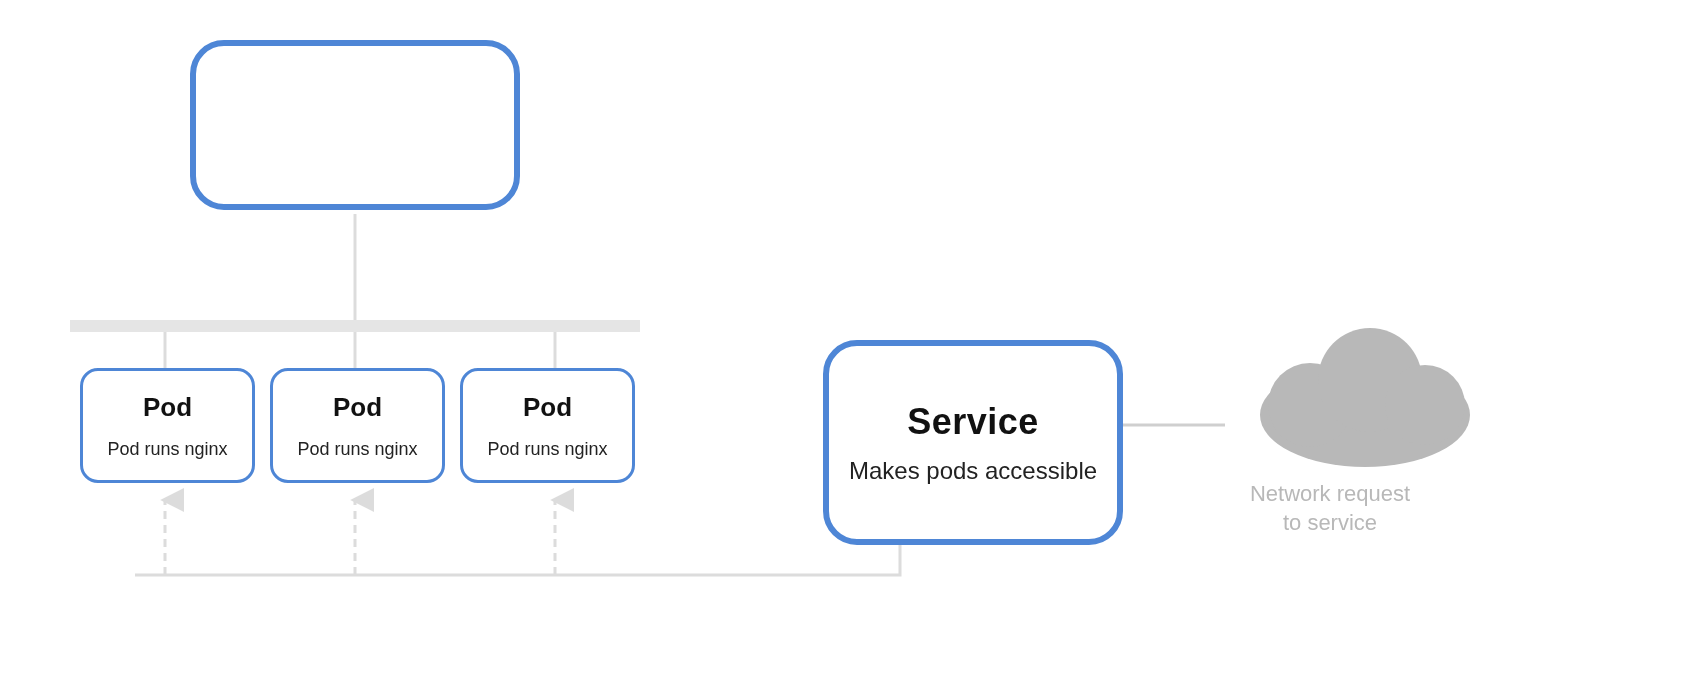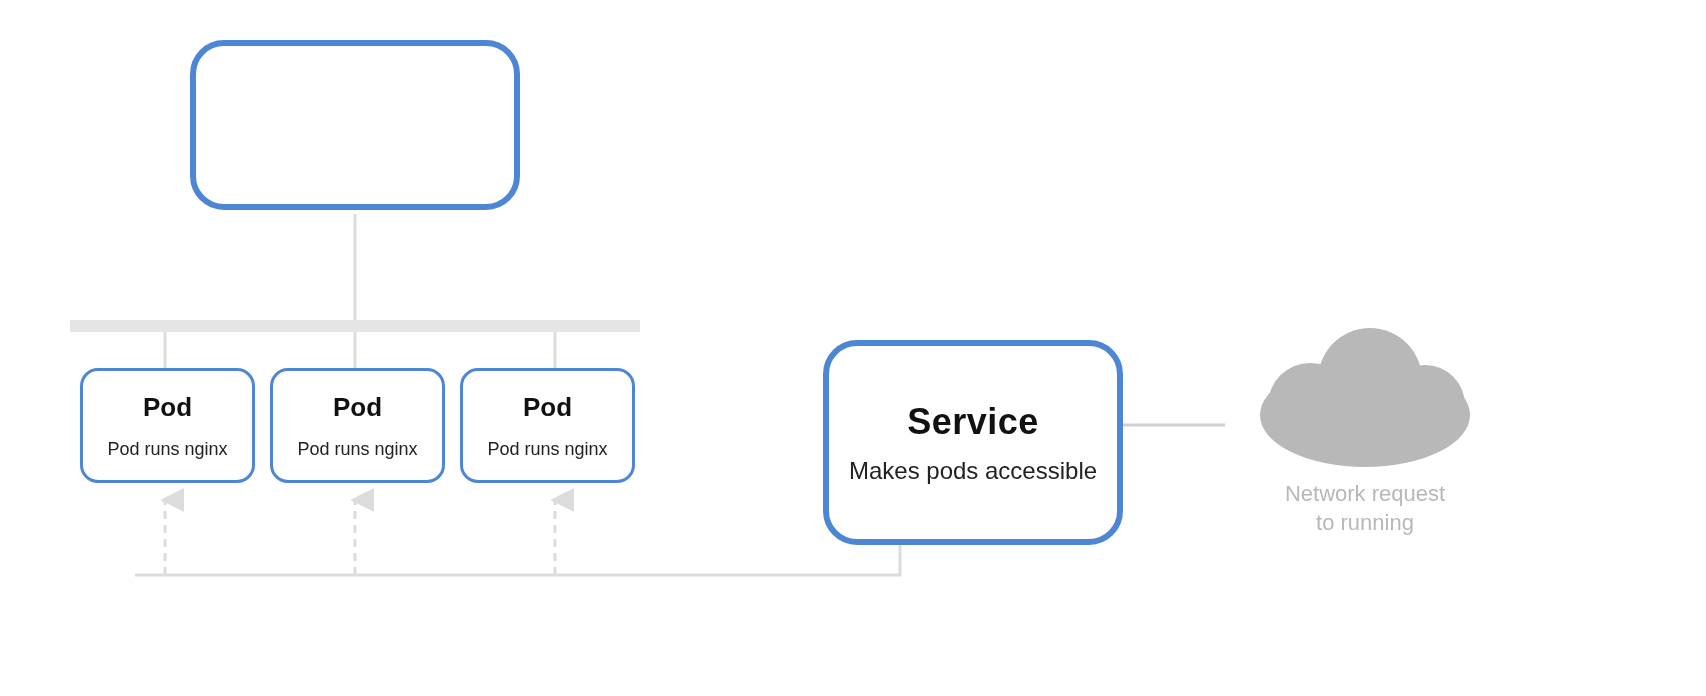--- a/index.html
+++ b/index.html
@@ -122,16 +122,16 @@
 <div class="box small-box" style="left:460px; top:368px; width:175px; height:115px;">
   <div class="title small-title">Pod</div>
   <div class="subtitle small-sub">Pod runs nginx</div>
 </div>
 
 <div class="box big-box" style="left:823px; top:340px; width:300px; height:205px;">
   <div class="title big-title">Service</div>
   <div class="subtitle big-sub">Makes pods accessible</div>
 </div>
 
-<div class="cloud-label" style="left:1235px; top:480px;">
+<div class="cloud-label" style="left:1200px; top:480px;">
   <span>Network request</span><br>
-  <span>to running</span>
+  <span>to service</span>
 </div>
 
 </body></html>

